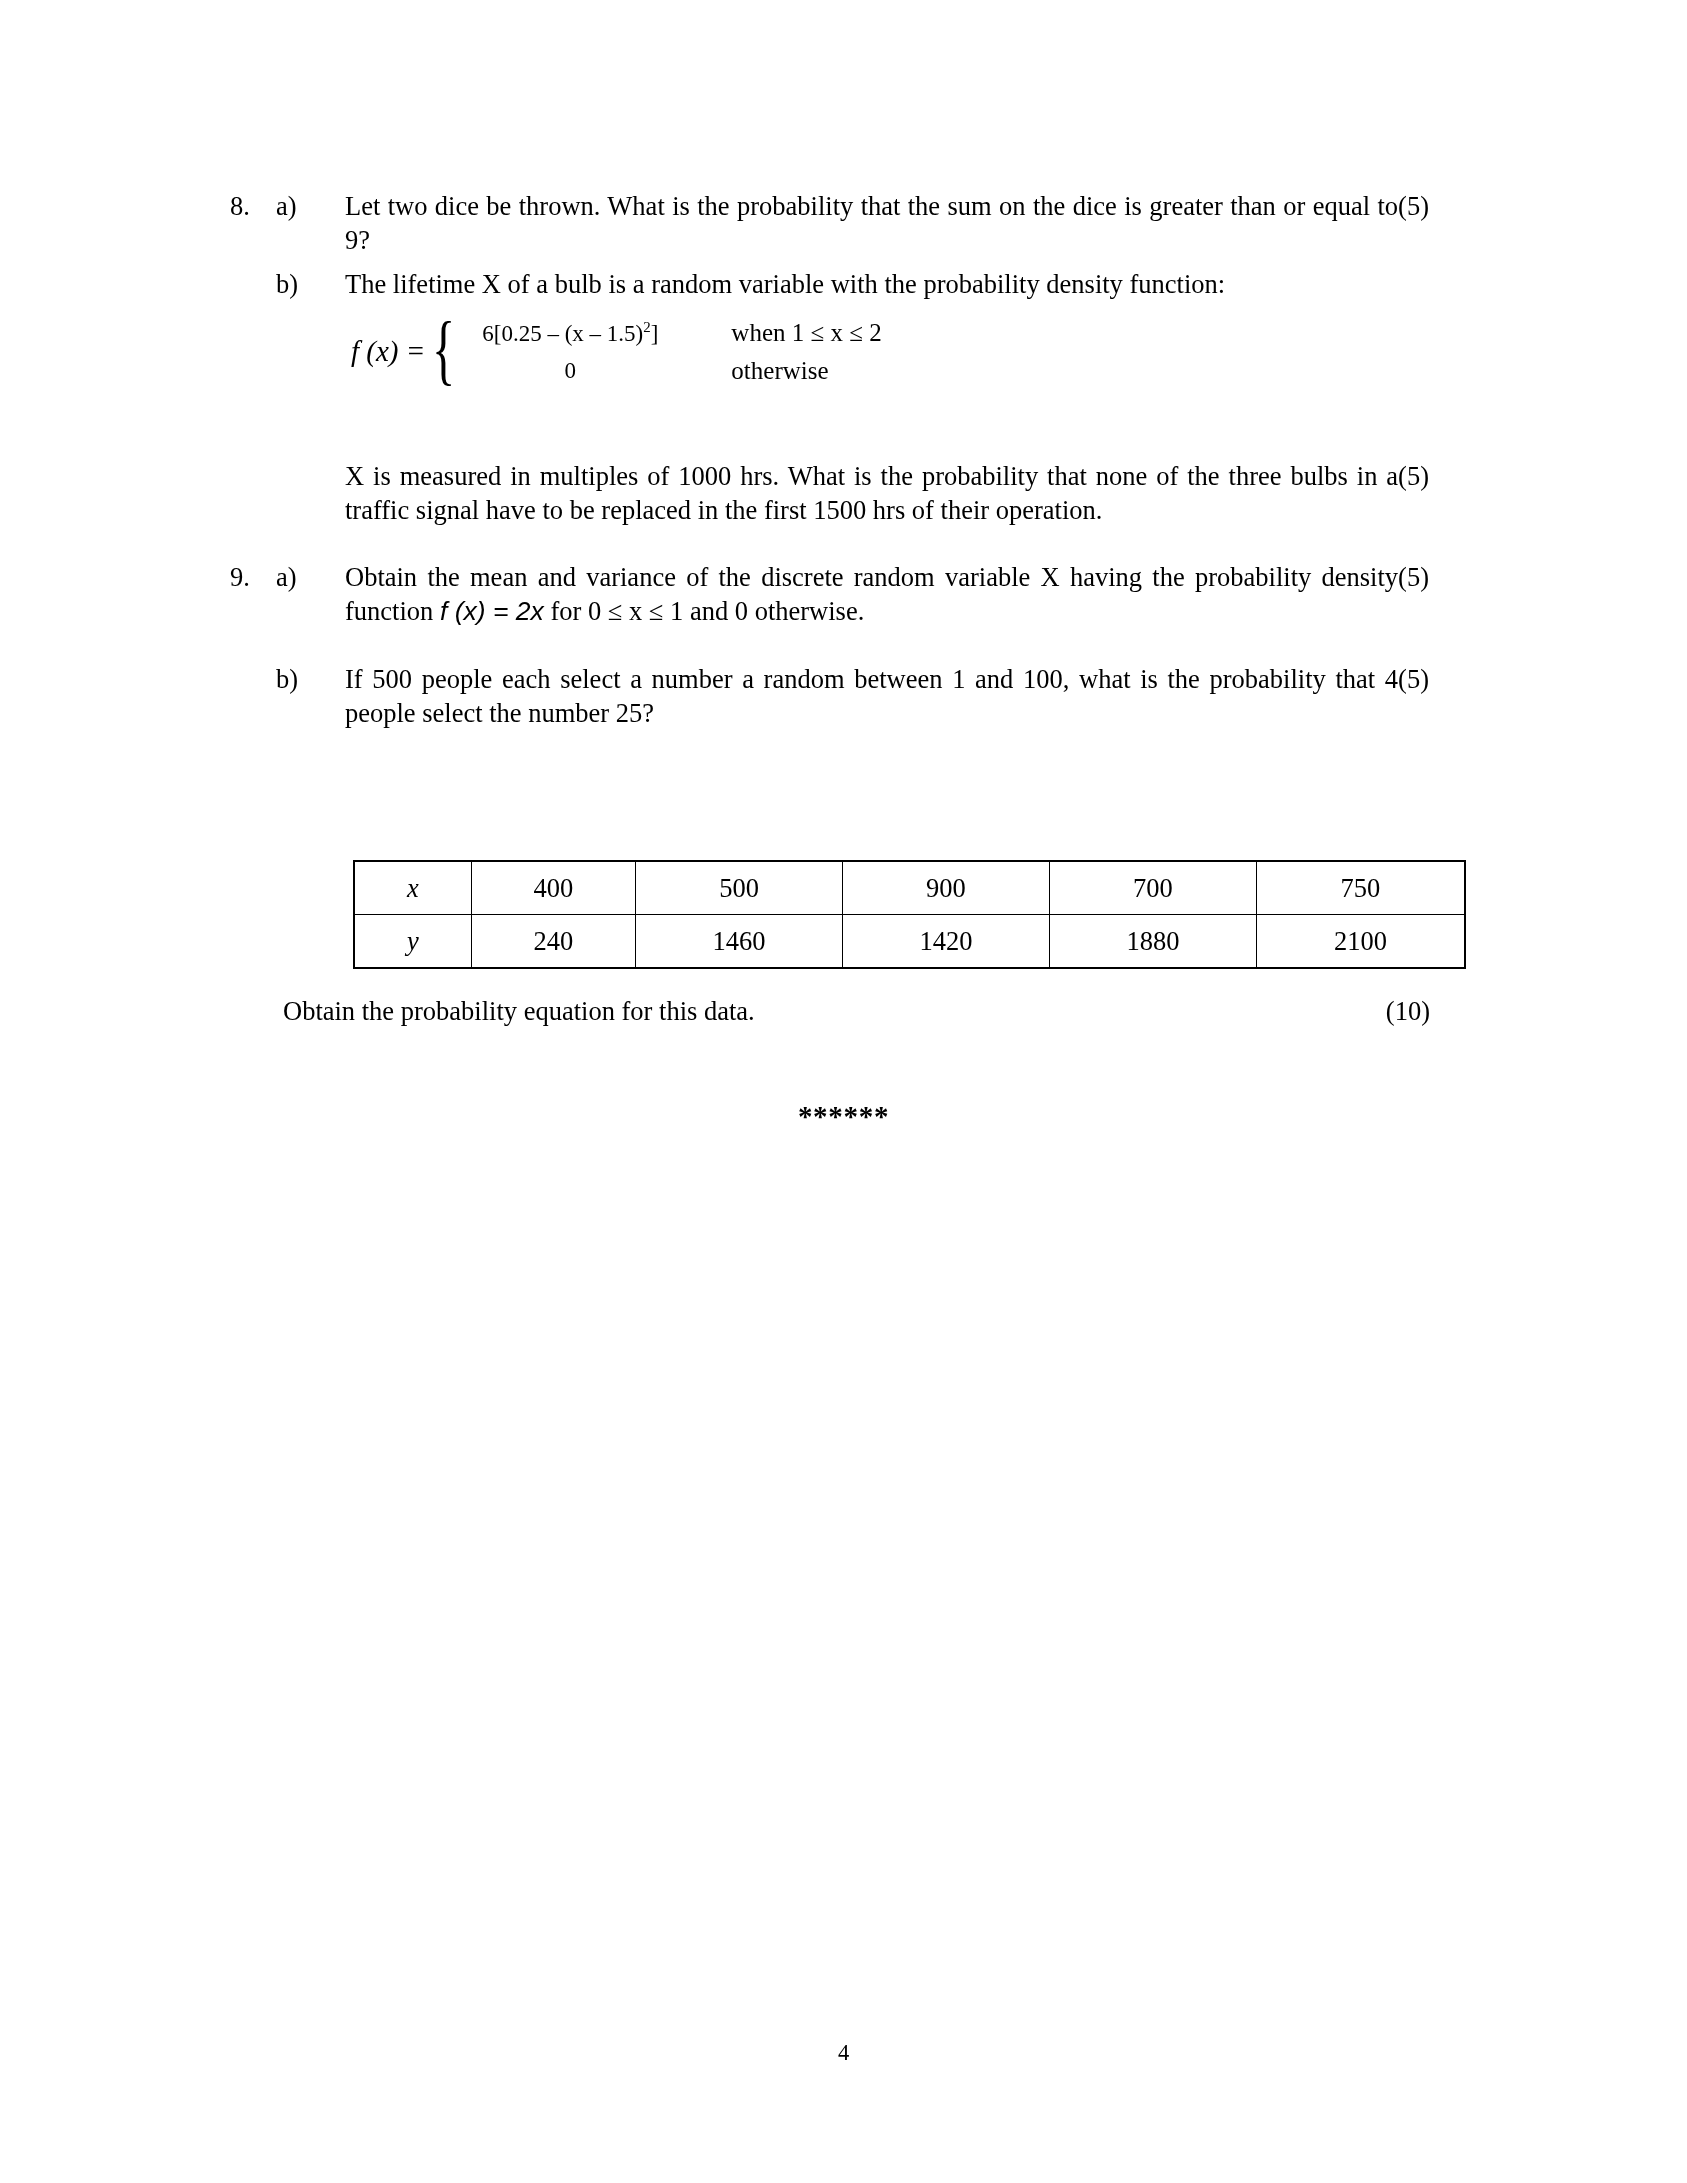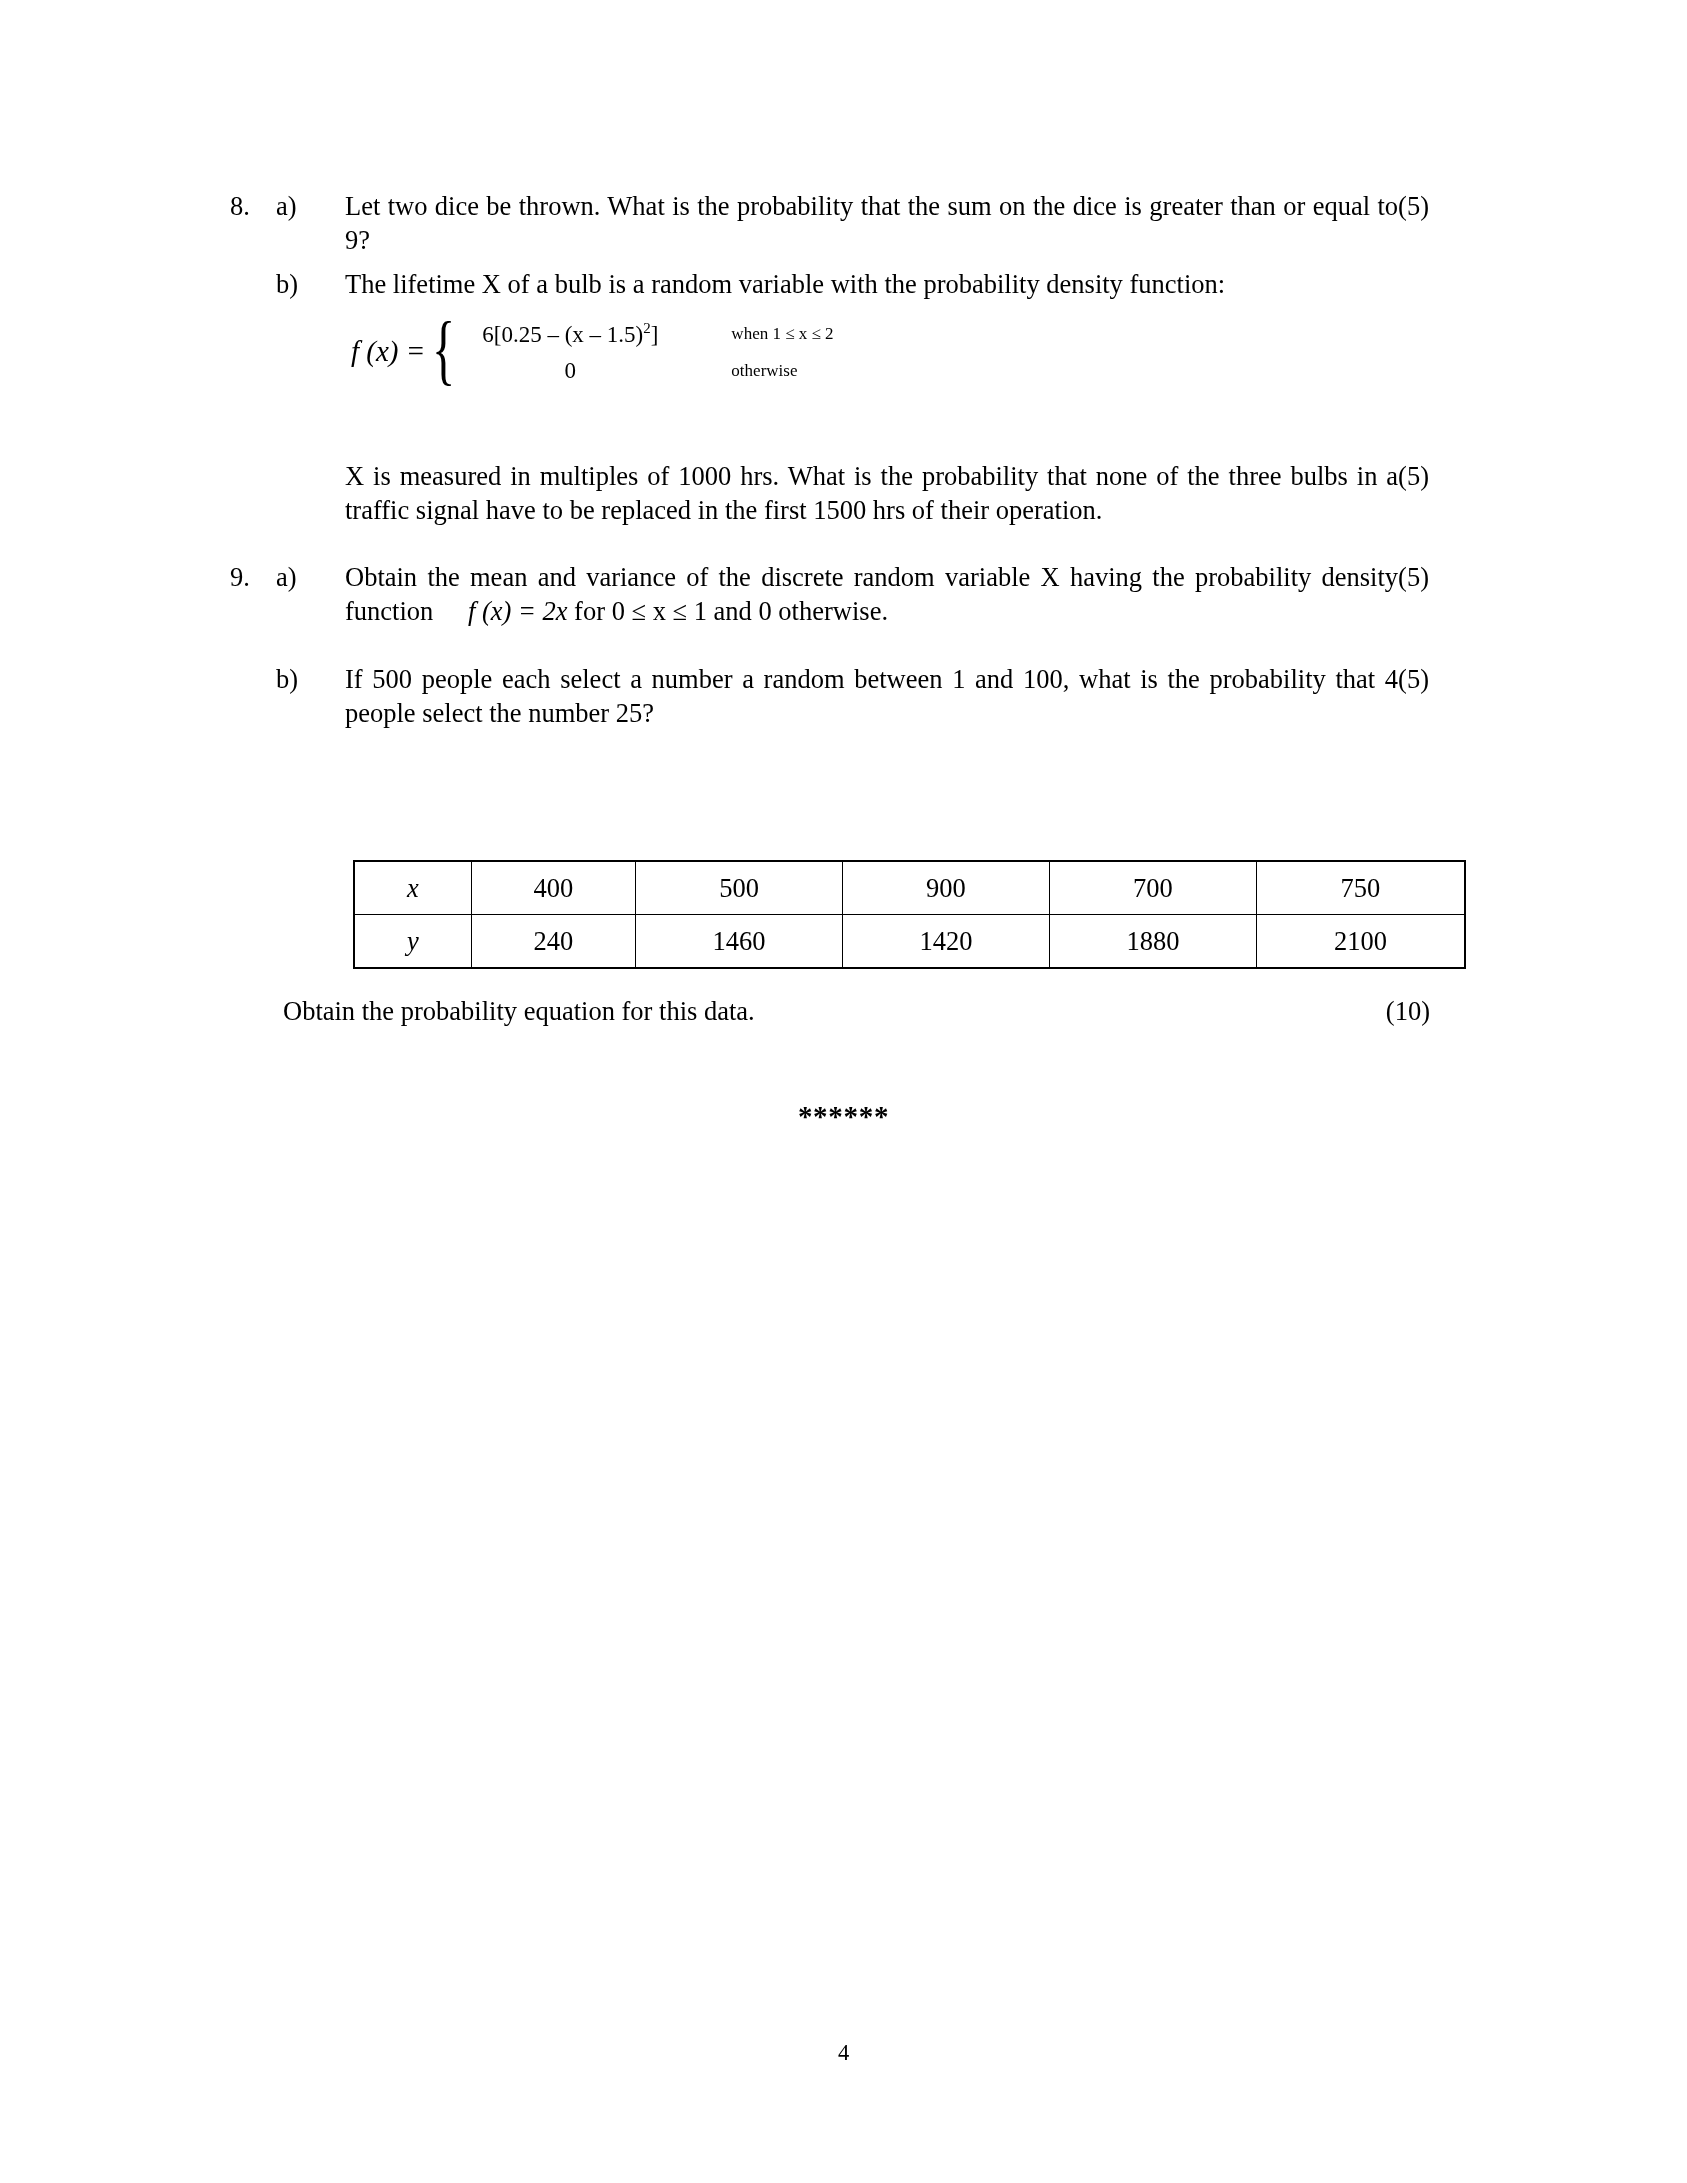--- a/index.html
+++ b/index.html
@@ -47,22 +47,21 @@
   .qbody.nojust { text-align: left; font-family: Liberation Serif, serif; }
 
   
   .marks {
     float: right;
     white-space: nowrap;
   }
 
   i.mvar, .mvar {
     font-style: italic;
-    font-family: Liberation Serif, serif;
-    margin-left: 28px;
+    font-family: Liberation Sans, sans-serif;
   }
 
   
   .formula {
     position: absolute;
     left: 351px;
     top: 318px;
     font-size: 26.5px;
     display: flex;
     align-items: center;
@@ -89,21 +88,21 @@
     align-items: center;
     margin-left: 2.6px;
   }
   .case-expr {
     text-align: center;
     white-space: nowrap;
     font-size: 23px;
   }
   .case-cond {
     white-space: nowrap;
-    font-size: 17px;
+    font-size: 25px;
     padding-left: 52px;
   }
   sup.pw {
     font-size: 0.65em;
     vertical-align: super;
     font-style: normal;
   }
 
   
   .datatable-wrap {

